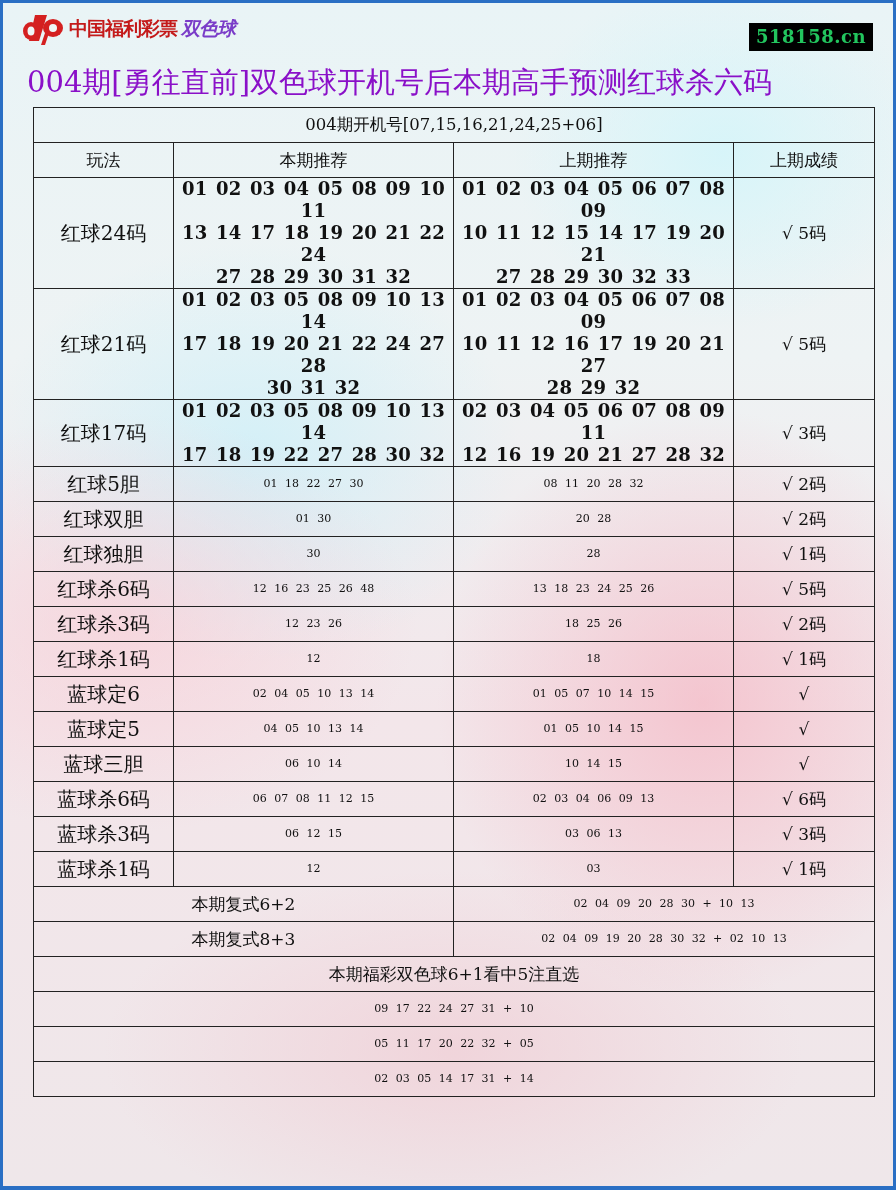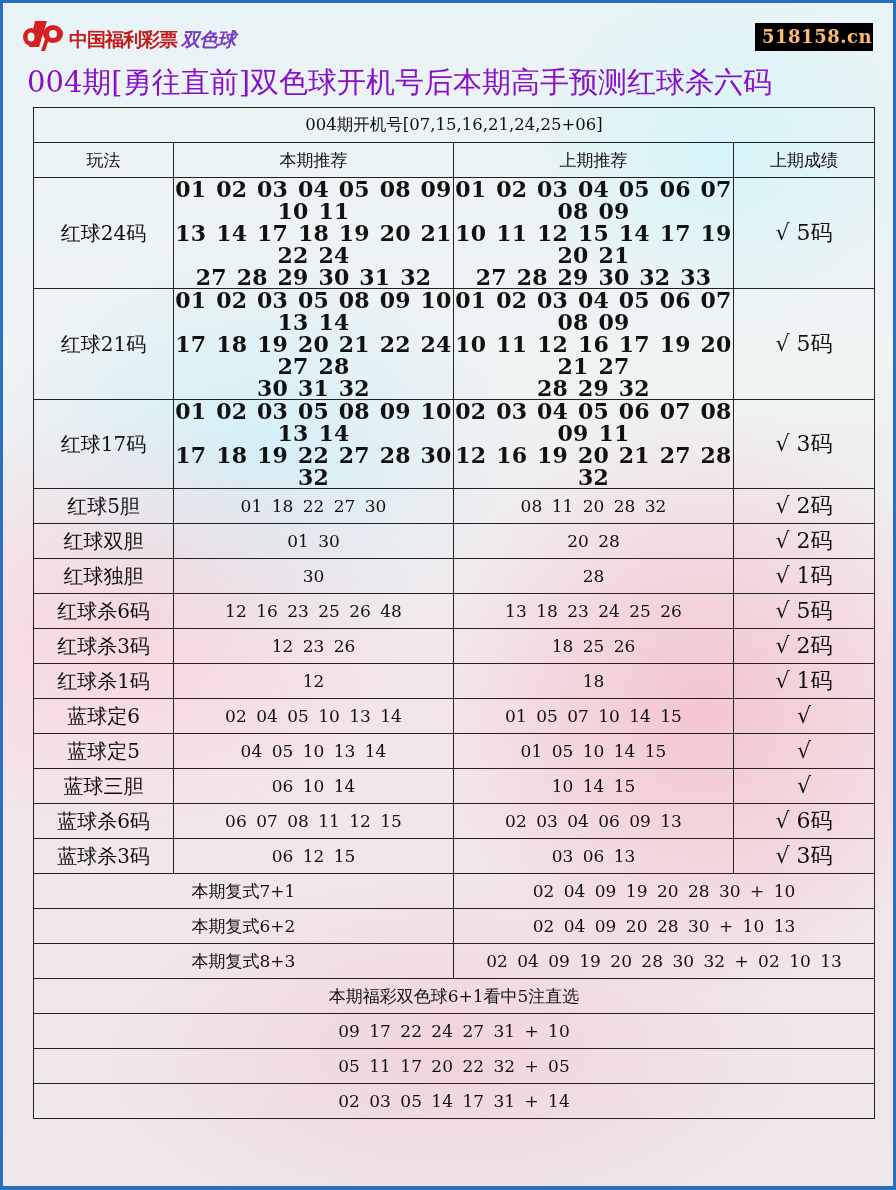--- a/index.html
+++ b/index.html
@@ -12,48 +12,48 @@
     border:3px solid #2a6fc4; border-bottom-width:4px;
     background:
       radial-gradient(ellipse 420px 300px at 120px 620px, rgba(250,200,210,0.55), transparent 70%),
       radial-gradient(ellipse 380px 420px at 700px 700px, rgba(245,170,185,0.55), transparent 70%),
       radial-gradient(ellipse 500px 260px at 450px 1050px, rgba(240,190,200,0.45), transparent 70%),
       radial-gradient(ellipse 380px 300px at 250px 450px, rgba(200,240,250,0.7), transparent 70%),
       radial-gradient(ellipse 300px 250px at 720px 150px, rgba(210,245,250,0.8), transparent 70%),
       linear-gradient(180deg, #e9f4f6 0%, #eef3f4 30%, #f3e6ea 60%, #efe7ea 100%);
   }
   .logo {
-    position:absolute; left:18px; top:14px; display:flex; align-items:flex-end; gap:4px;
+    position:absolute; left:18px; top:8px; display:flex; align-items:center; gap:4px;
   }
   .logo-mark { width:44px; height:36px; }
   .logo-cn { font-family:"DejaVu Sans", sans-serif; font-weight:bold; font-size:19px; color:#c41a1a; letter-spacing:-1px; }
   .logo-ssq { font-family:"DejaVu Sans", sans-serif; font-weight:bold; font-style:italic; font-size:19px; color:#7a3cc8; letter-spacing:-1px; }
   .site-badge {
-    position:absolute; right:20px; top:20px; background:#000; color:#fdba74;
+    position:absolute; right:20px; top:20px; background:#000; color:#22c55e;
     font-family:"DejaVu Serif", serif; font-size:18px; font-weight:bold;
-    padding:3px 1px 4px 7px; letter-spacing:0.5px;
+    padding:3px 7px 4px 7px; letter-spacing:0.5px;
   }
   .title {
     position:absolute; left:24px; top:60px; width:850px;
     font-family:"DejaVu Serif", serif; font-size:29px; color:#8a10c8; white-space:nowrap;
     letter-spacing:0px;
   }
   table.main {
     position:absolute; left:30px; top:104px; width:841px;
     border-collapse:collapse; table-layout:fixed;
     font-family:"DejaVu Serif", serif; font-size:17px; color:#111;
   }
   table.main td {
     border:1.5px solid #222; text-align:center; vertical-align:middle;
     padding:0; line-height:22px; height:34px;
   }
   .hdr-draw td { height:34px; font-size:16.5px; }
-  td.nums { text-align:left; padding-left:2px; font-weight:bold; font-size:22px; line-height:22.5px; letter-spacing:0.2px; word-spacing:2px; }
-  td.center-nums { font-size:17px; word-spacing:4px; }
-  td.score { font-size:22px; }
+  td.nums { text-align:left; padding-left:2px; font-weight:bold; font-size:18px; line-height:22.5px; letter-spacing:0.2px; word-spacing:2px; }
+  td.center-nums { font-size:11px; word-spacing:4px; }
+  td.score { font-size:17px; }
   td.play { font-size:20px; }
   td.fs-label { text-align:left; padding-left:150px; }
   tr.tall3 td { height:68px; }
   tr.tall2 td { height:44px; }
 </style>
 </head>
 <body>
 
 <div class="frame">
 
@@ -193,25 +193,27 @@
           <td class="center-nums">06 07 08 11 12 15</td>
           <td class="center-nums">02 03 04 06 09 13</td>
           <td class="score">√ 6码</td>
         </tr>
       <tr>
           <td class="play">蓝球杀3码</td>
           <td class="center-nums">06 12 15</td>
           <td class="center-nums">03 06 13</td>
           <td class="score">√ 3码</td>
         </tr>
-
-      <tr>
-          <td colspan="2" class="fs-label">本期复式7+1</td>
-          <td colspan="2" class="center-nums">02 04 09 19 20 28 30 + 10</td>
-        </tr>
+      <tr>
+          <td class="play">蓝球杀1码</td>
+          <td class="center-nums">12</td>
+          <td class="center-nums">03</td>
+          <td class="score">√ 1码</td>
+        </tr>
+
       <tr>
           <td colspan="2" class="fs-label">本期复式6+2</td>
           <td colspan="2" class="center-nums">02 04 09 20 28 30 + 10 13</td>
         </tr>
       <tr>
           <td colspan="2" class="fs-label">本期复式8+3</td>
           <td colspan="2" class="center-nums">02 04 09 19 20 28 30 32 + 02 10 13</td>
         </tr>
 
       <tr>

